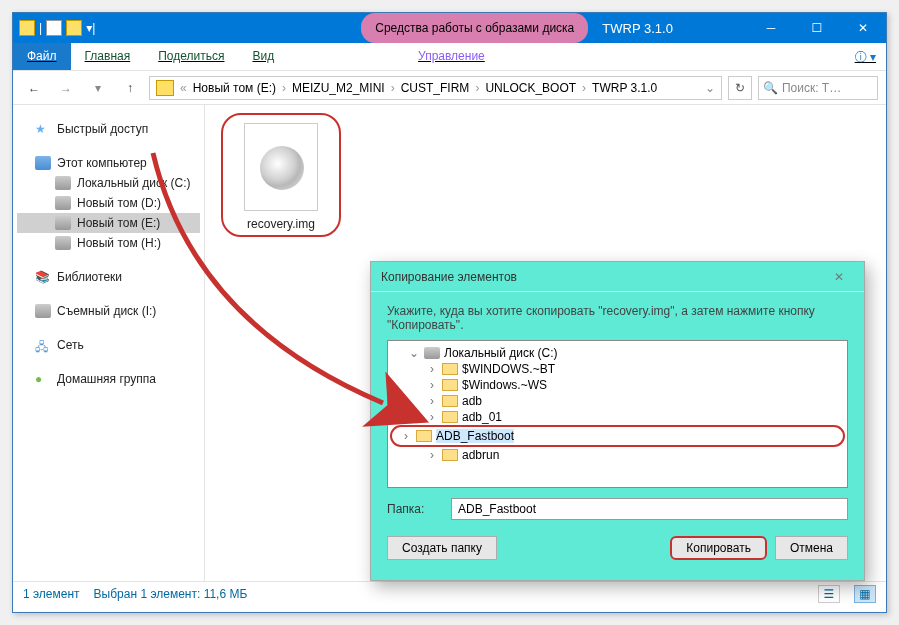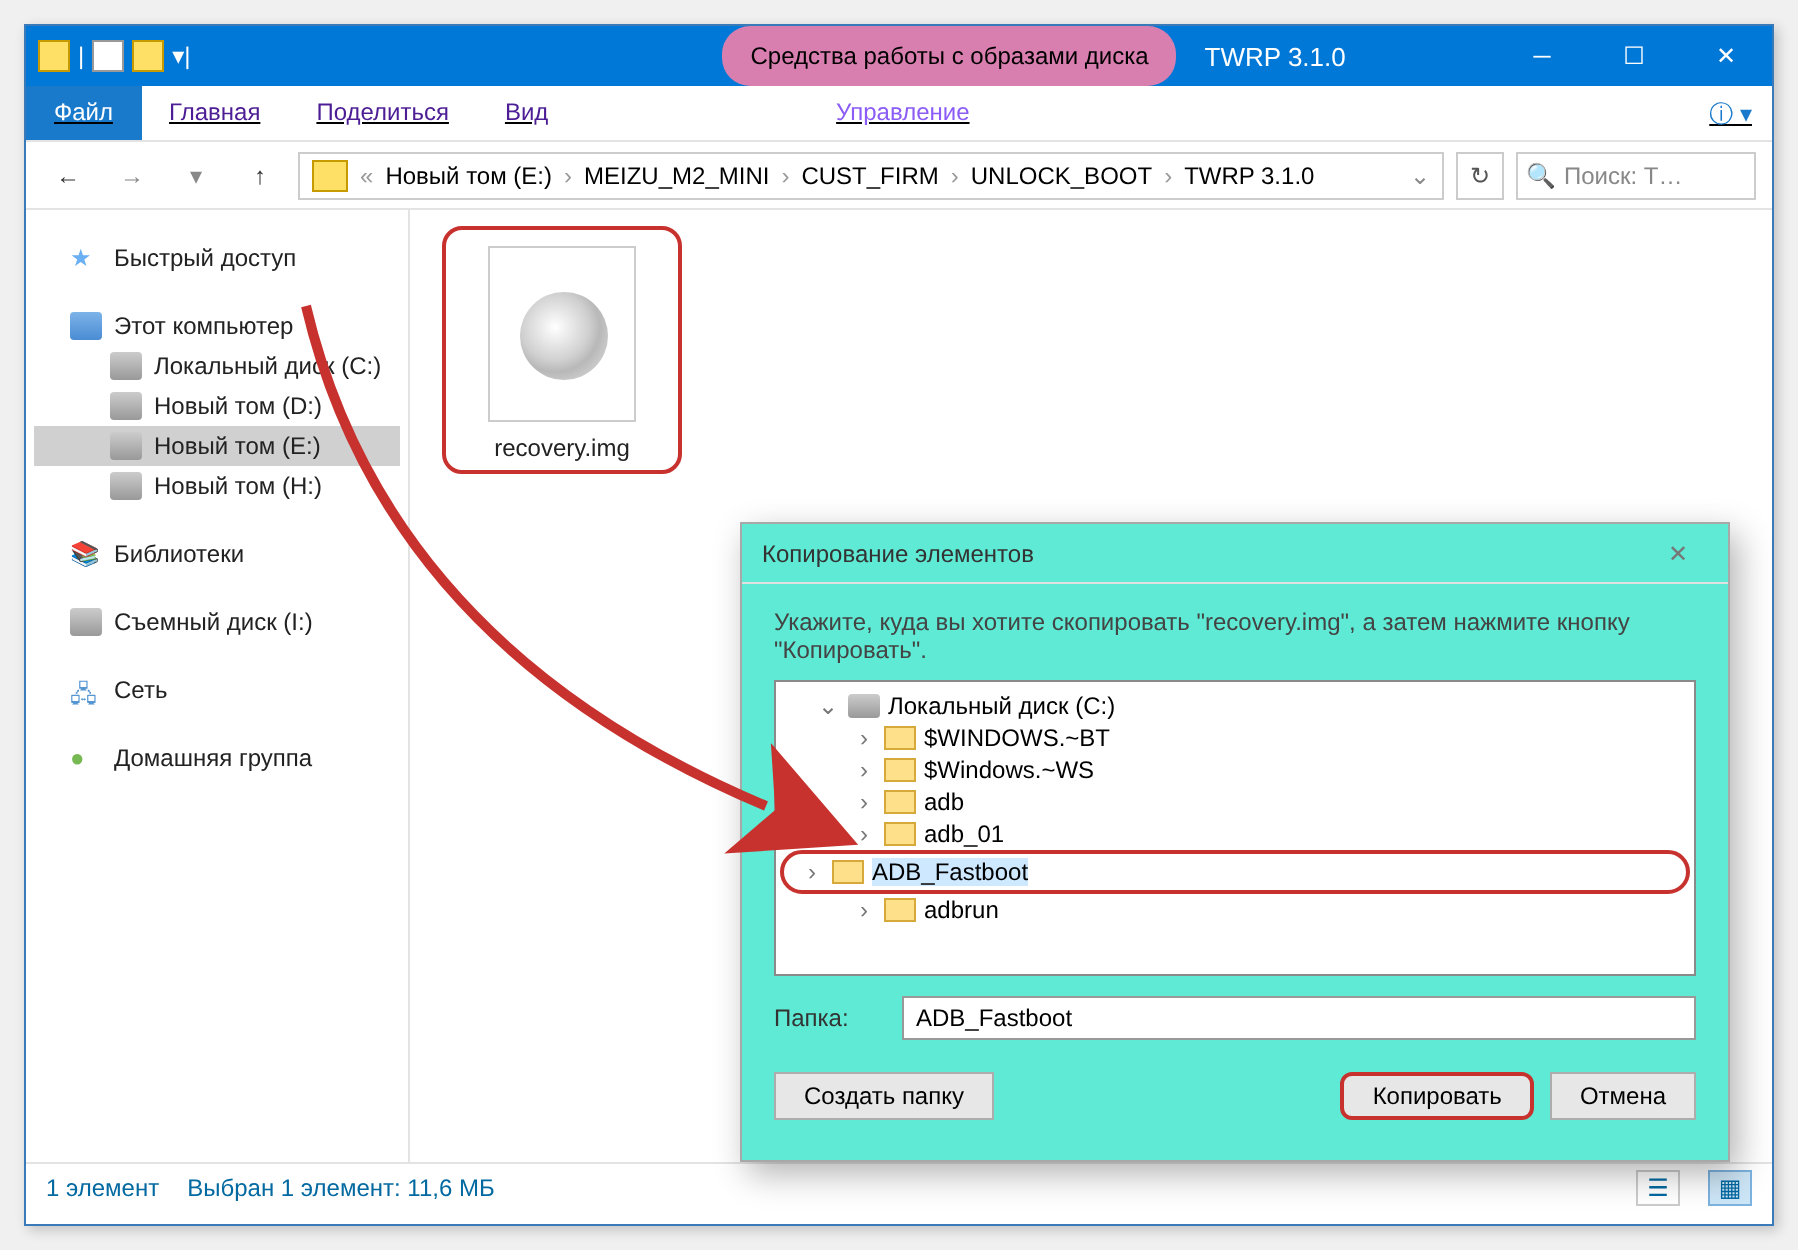--- a/index.html
+++ b/index.html
@@ -7,21 +7,21 @@
 .outer { width: 875px; height: 601px; background: #fff; border: 1px solid #3a7ab8; position: relative; box-shadow: 2px 2px 6px rgba(0,0,0,0.2); }
 .titlebar { height: 30px; background: #0078d7; display: flex; align-items: stretch; color: #fff; }
 .tb-left { display: flex; align-items: center; padding: 0 6px; gap: 4px; }
 .ticon { width: 16px; height: 16px; background: #ffe066; border: 1px solid #c79a00; display: inline-block; }
 .tchk { width: 16px; height: 16px; background: #fff; border: 1px solid #999; display: inline-block; }
 .tb-tabcontext { background: #d87fb0; color: #000; display: flex; align-items: center; padding: 0 14px; margin-left: 260px; border-radius: 14px; }
 .tb-title { background: #0078d7; display: flex; align-items: center; padding: 0 14px; font-size: 13px; }
 .tb-spacer { flex: 1; }
 .winbtn { width: 46px; display: flex; align-items: center; justify-content: center; color: #fff; }
 .ribbon { height: 28px; background: #fff; border-bottom: 1px solid #e3e3e3; display: flex; align-items: stretch; text-decoration: underline; }
-.rtab { padding: 6px 14px; color: #4c1d95; }
+.rtab { padding: 6px 14px; color: #14532d; }
 .rtab.active { background: #1979ca; color: #fff; }
 .rtab.ctx { color: #8b5cf6; margin-left: auto; margin-right: 230px; }
 .helpicon { margin-left: auto; padding: 6px 10px; color: #1979ca; }
 .addr { height: 34px; display: flex; align-items: center; padding: 4px 8px; gap: 6px; border-bottom: 1px solid #e3e3e3; }
 .navarrow { width: 26px; height: 26px; border-radius: 3px; display: flex; align-items: center; justify-content: center; color: #888; }
 .navarrow.en { color: #333; }
 .crumbs { flex: 1; height: 24px; border: 1px solid #ccc; background: #fff; display: flex; align-items: center; padding: 0 2px; overflow: hidden; }
 .cfoldericon { width: 18px; height: 16px; background: #ffe066; border: 1px solid #c79a00; margin: 0 4px; }
 .crumb { padding: 2px 4px; white-space: nowrap; }
 .csep { color: #999; padding: 0 2px; }
@@ -34,21 +34,21 @@
 .navitem.sel { background: #d0d0d0; }
 .nicon { width: 16px; height: 14px; display: inline-block; }
 .nicon.star { color: #6ab0f3; }
 .nicon.pc { background: linear-gradient(#7db3e8,#4a8cd4); border-radius: 2px; }
 .nicon.disk { background: linear-gradient(#ccc,#999); border-radius: 2px; }
 .nicon.lib { color: #5596d2; }
 .nicon.net { color: #5596d2; }
 .nicon.home { color: #76b852; }
 .navsp { height: 14px; }
 .content { flex: 1; padding: 14px 10px; position: relative; }
-.fileitem { width: 120px; text-align: center; border: 2px solid #c8322e; border-radius: 10px; padding: 8px 4px 4px 4px; position: absolute; left: 16px; top: 8px; }
+.fileitem { width: 120px; text-align: center; border: 2px solid #c8322e; border-radius: 20px; padding: 8px 4px 4px 4px; position: absolute; left: 16px; top: 8px; }
 .fileicon-wrap { width: 74px; height: 88px; margin: 0 auto 6px auto; border: 1px solid #ccc; background: #fff; position: relative; }
 .disc { width: 44px; height: 44px; border-radius: 50%; background: radial-gradient(circle at 40% 40%, #fff, #d0d0d0 45%, #b8b8b8 60%, #e8e8e8); position: absolute; top: 22px; left: 15px; }
 .fname { font-size: 12px; color: #222; }
 .status { height: 24px; border-top: 1px solid #e3e3e3; display: flex; align-items: center; padding: 0 10px; gap: 14px; color: #0369a1; }
 .status .sp { flex:1; }
 .viewbtn { width: 22px; height: 18px; border: 1px solid #ccc; display: flex; align-items: center; justify-content: center; background: #fff; }
 .viewbtn.act { background: #cde6f7; border-color: #7cb3e0; }
 
 .dialog { position: absolute; left: 357px; top: 248px; width: 495px; height: 320px; background: #5eead4; border: 1px solid #a8a8a8; box-shadow: 4px 6px 16px rgba(0,0,0,0.3); z-index: 10; }
 .dtitle { height: 30px; border-bottom: 1px solid #e0e0e0; display: flex; align-items: center; padding: 0 10px; color: #333; }

